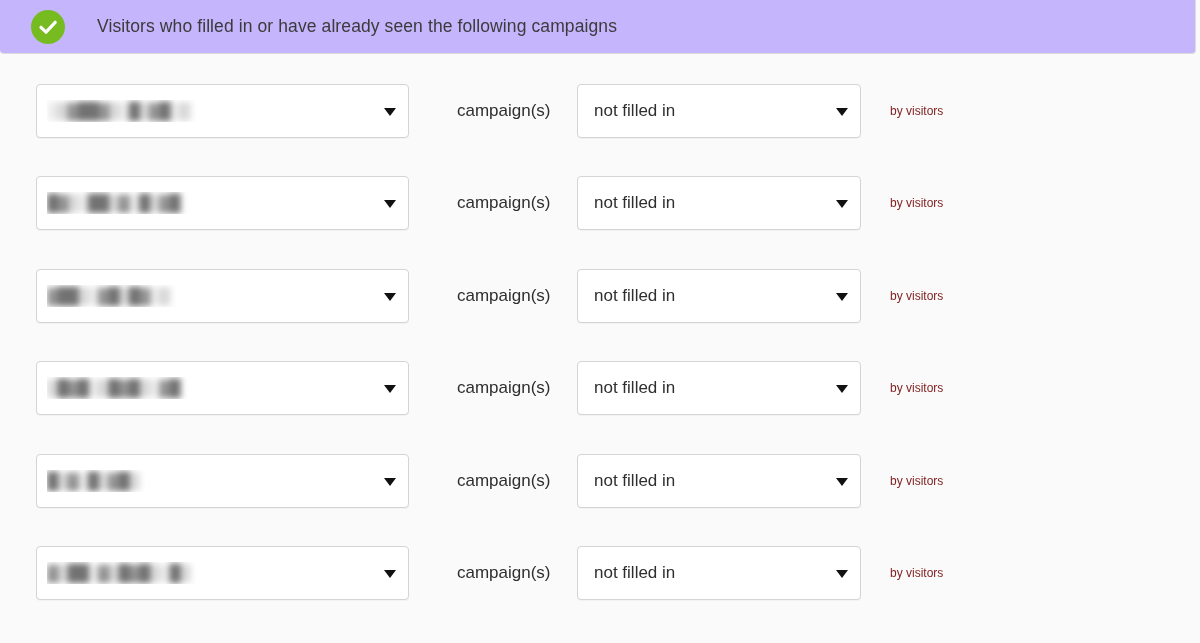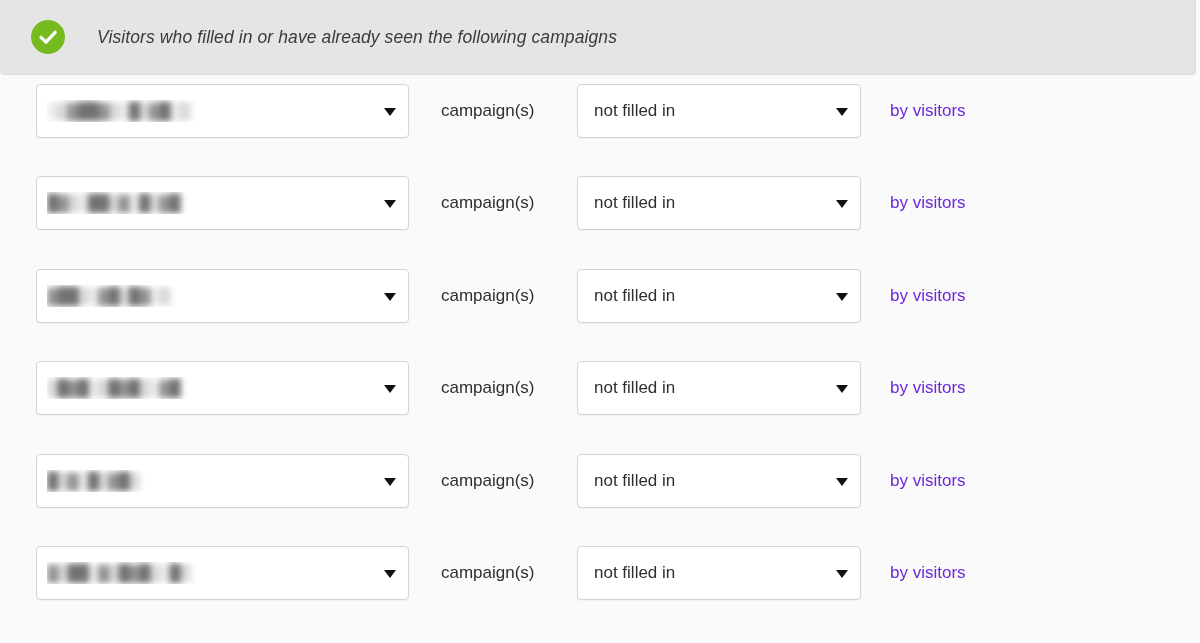--- a/index.html
+++ b/index.html
@@ -14,30 +14,29 @@
     overflow: hidden;
     position: relative;
   }
 
   
   .banner {
     position: absolute;
     left: 0;
     top: 0;
     width: 1196px;
-    height: 75px;
-    background: #e5e5e5;
+    height: 54px;
+    background: #c4b5fd;
     border: 1px solid #dcdcdc;
     border-left: none;
     border-top: none;
     border-radius: 0 0 4px 4px;
     box-sizing: border-box;
     display: flex;
     align-items: center;
-    font-style: italic;
   }
   .banner-icon {
     width: 34px;
     height: 34px;
     margin-left: 31px;
     flex: 0 0 auto;
     position: relative;
   }
   .banner-icon .circle {
     position: absolute;
@@ -131,25 +130,25 @@
     filter: blur(3.4px);
     opacity: 0.85;
     letter-spacing: -1.2px;
   }
 
   .mid-label {
     font-size: 17px;
     color: #2f2f2f;
     white-space: nowrap;
     position: absolute;
-    left: 441px;
+    left: 457px;
   }
   .tail-label {
-    font-size: 17px;
-    color: #6d28d9;
+    font-size: 12px;
+    color: #7f1d1d;
     white-space: nowrap;
     position: absolute;
     left: 890px;
   }
   .col-status {
     position: absolute;
     left: 577px;
   }
 </style>
 </head>

